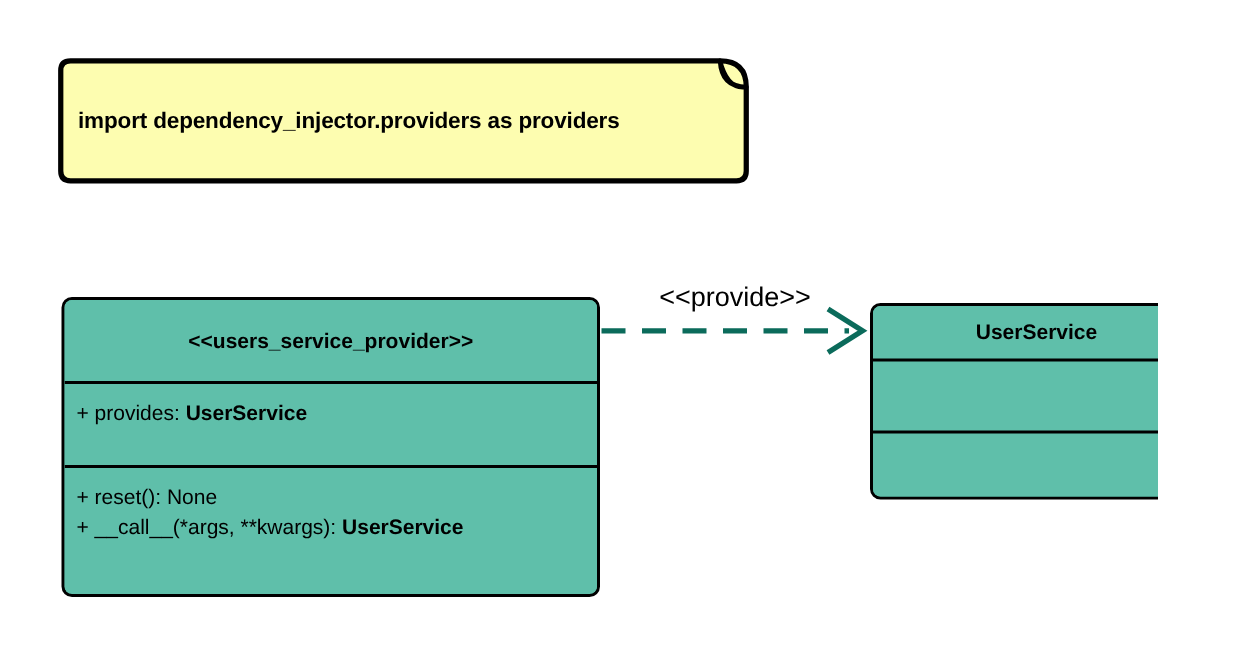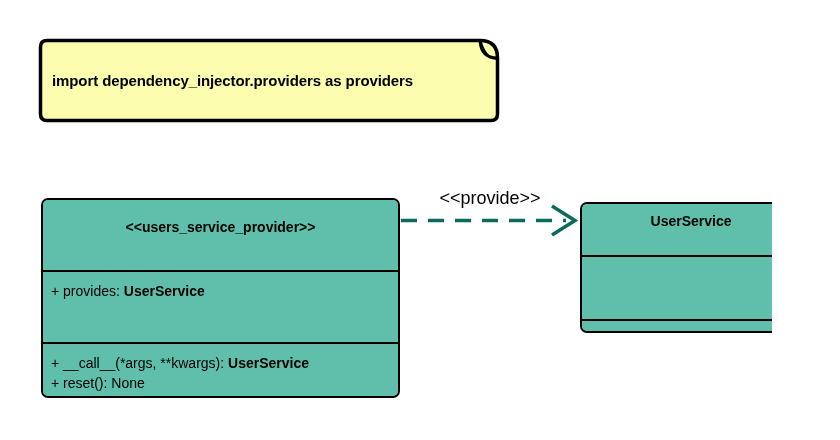--- a/index.html
+++ b/index.html
@@ -49,21 +49,20 @@
     border: 2.5px solid #000000;
     border-radius: 7px;
     overflow: hidden;
   }
   .compartment {
     box-sizing: border-box;
     background: #5FBFAA;
   }
   .compartment + .compartment {
     border-top: 2.5px solid #000000;
-    margin-top: 16px;
   }
   .cmp-title {
     display: flex;
     flex-direction: column;
     align-items: center;
     justify-content: center;
     text-align: center;
     font-size: 14px;
     font-weight: bold;
     color: #000000;
@@ -136,24 +135,24 @@
     </div>
 
     <div class="compartment c2 cmp-body">
       <div class="row">
         <span>+ provides: </span><span class="b">UserService</span>
       </div>
     </div>
 
     <div class="compartment c3 cmp-body">
       <div class="row">
-        <span>+ __call__(*args, **kwargs): </span><span class="b">UserService</span>
+        <span>+ reset(): None</span><span class="b"></span>
       </div>
       <div class="row">
-        <span>+ reset(): None</span><span class="b"></span>
+        <span>+ __call__(*args, **kwargs): </span><span class="b">UserService</span>
       </div>
     </div>
   </div>
 
   <div class="umlbox" id="service-box">
     <div class="compartment c1 cmp-title">
       <span>UserService</span>
     </div>
     <div class="compartment c2"></div>
     <div class="compartment c3"></div>

